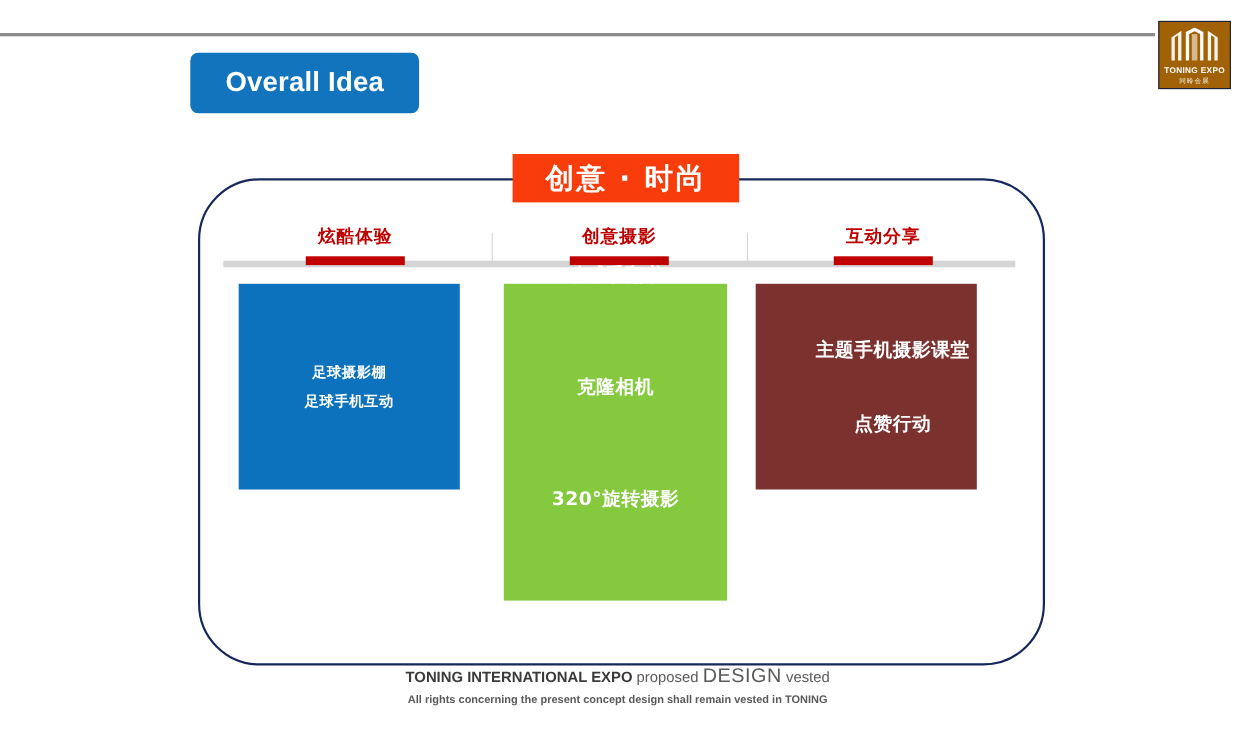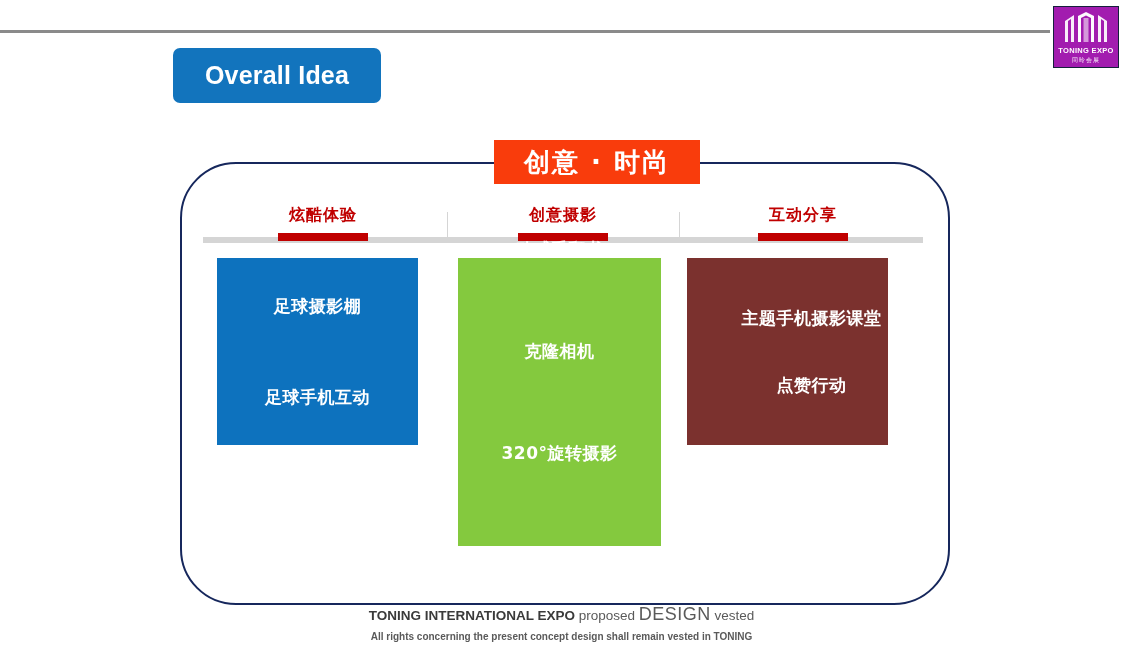--- a/index.html
+++ b/index.html
@@ -13,22 +13,22 @@
   }
 
   
   #top-rule{
     position:absolute;left:0;top:30px;width:1050px;height:3px;
     background:#8a8a8a;
   }
 
   
   #logo{
-    position:absolute;left:1053px;top:6px;width:66px;height:62px;
-    background:#a21caf;
+    position:absolute;left:1053px;top:19px;width:66px;height:62px;
+    background:#a16207;
     border:1px solid #15203c;
     box-sizing:border-box;
     overflow:hidden;
   }
   #logo .mark{
     position:absolute;left:50%;top:5px;transform:translateX(-50%);
     width:46px;height:32px;
   }
   #logo .logo-text{
     position:absolute;left:0;right:0;top:39px;
@@ -60,21 +60,21 @@
   #frame{
     position:absolute;left:180px;top:162px;width:770px;height:443px;
     border:2px solid #16275c;
     border-radius:56px;
     box-sizing:border-box;
     background:transparent;
   }
 
   
   #banner{
-    position:absolute;left:494px;top:140px;width:206px;height:44px;
+    position:absolute;left:466px;top:140px;width:206px;height:44px;
     background:#f93c0c;
     display:flex;align-items:center;justify-content:center;
     z-index:5;
   }
   #banner span{
     color:#ffffff;font-size:26px;font-weight:bold;letter-spacing:2px;
     font-family:"DejaVu Sans","Liberation Sans",sans-serif;
   }
 
   
@@ -124,21 +124,21 @@
   .box .line{
     color:#ffffff;font-weight:bold;text-align:center;
     font-family:"DejaVu Sans","Liberation Sans",sans-serif;
     letter-spacing:.5px;
   }
 
   #box-blue{
     left:217px;top:258px;width:201px;height:187px;
     background:#0d72be;
   }
-  #box-blue .line{font-size:17px;margin:34px 0;}
+  #box-blue .line{font-size:13px;margin:4px 0;}
 
   #box-green{
     left:458px;top:258px;width:203px;height:288px;
     background:#84c93e;
     gap:39px;
   }
   #box-green .line{font-size:17px;margin:20px 0;}
 
   #box-brown{
     left:687px;top:258px;width:201px;height:187px;

